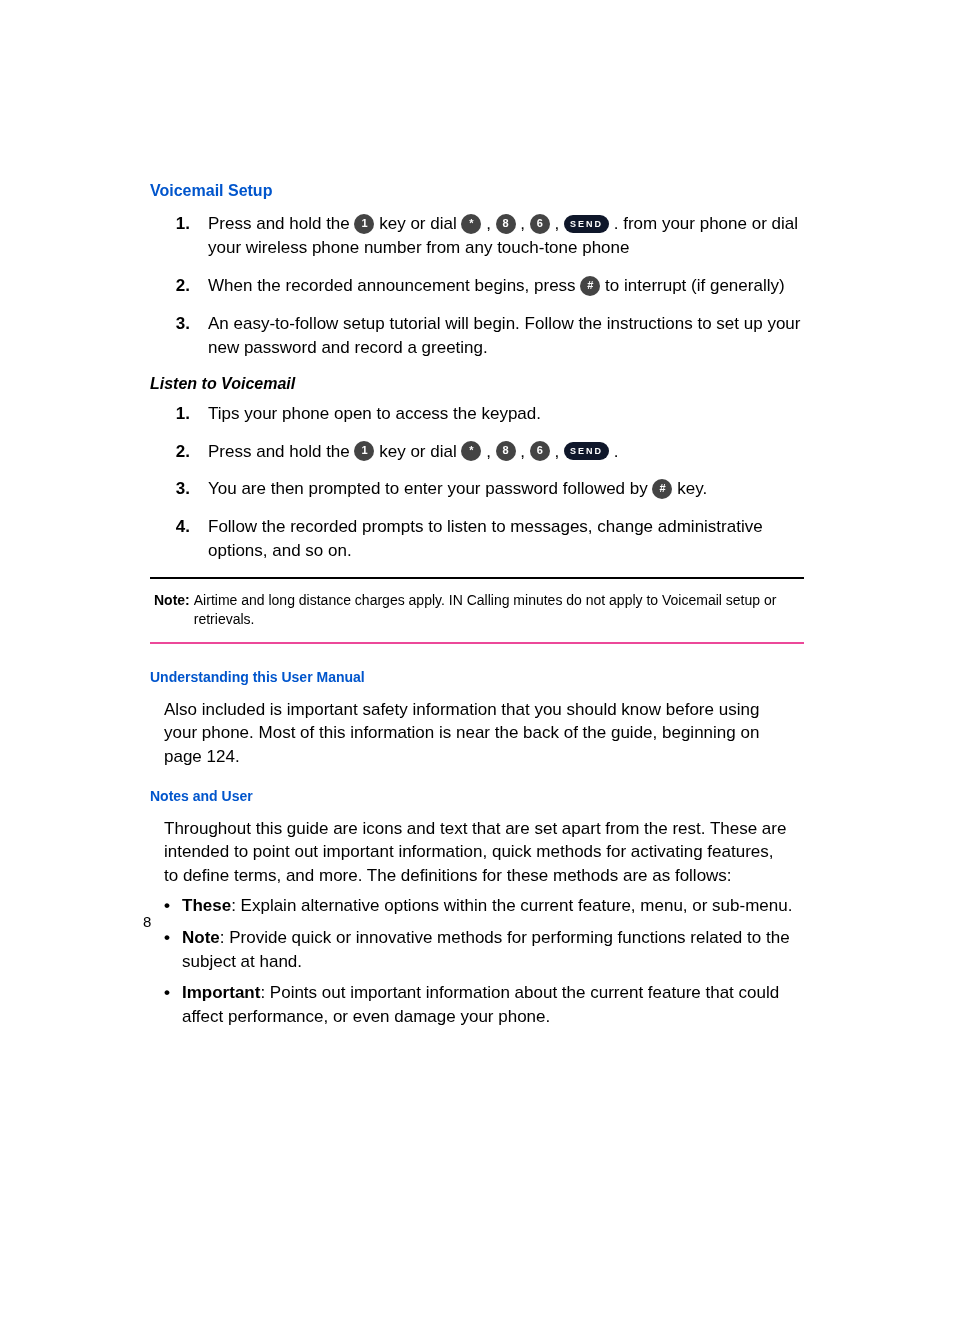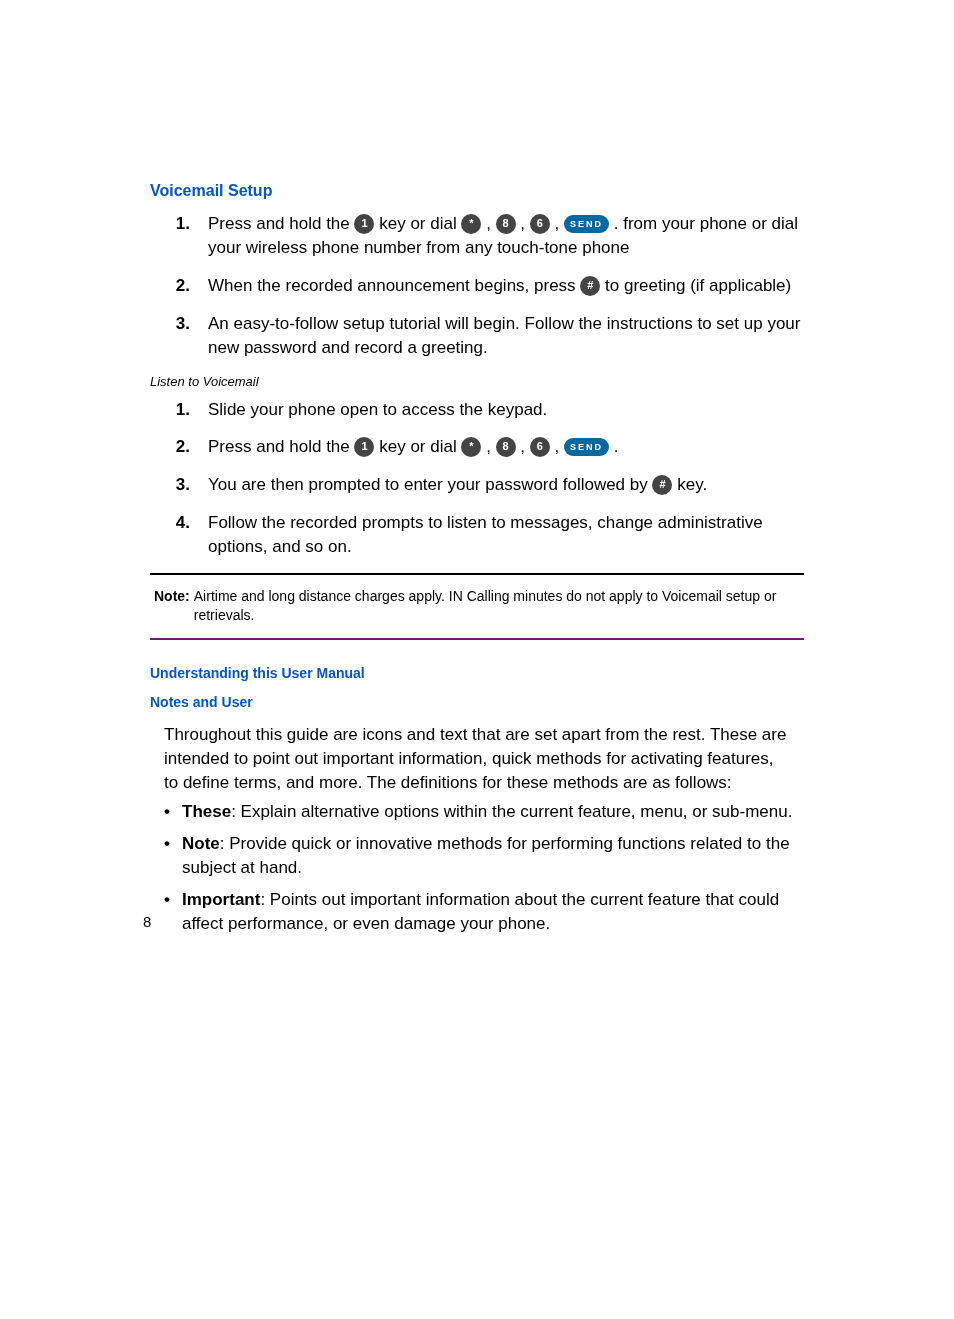--- a/index.html
+++ b/index.html
@@ -25,22 +25,22 @@
     margin: 4px 0 10px 0;
   }
   .h-blue-sm {
     color: #0055cc;
     font-weight: bold;
     font-size: 16px;
     margin: 0 0 10px 0;
   }
   .h-italic {
     font-style: italic;
-    font-weight: normal;
-    font-size: 13px;
+    font-weight: bold;
+    font-size: 16px;
     margin: 10px 0 6px 0;
   }
   ol.numlist {
     list-style: none;
     padding: 0;
     margin: 0 0 8px 0;
   }
   ol.numlist > li {
     display: flex;
     align-items: flex-start;
@@ -72,32 +72,32 @@
     position: relative;
     top: -1px;
   }
   .send-key {
     display: inline-flex;
     align-items: center;
     justify-content: center;
     height: 18px;
     padding: 0 6px;
     border-radius: 9px;
-    background: #0369a1;
+    background: #0f172a;
     color: #fff;
     font-size: 9px;
     font-weight: bold;
     letter-spacing: 2px;
     vertical-align: middle;
     position: relative;
     top: -1px;
   }
   .note-block {
     border-top: 2px solid #000;
-    border-bottom: 2px solid #701a75;
+    border-bottom: 2px solid #ec4899;
     padding: 12px 4px 12px 4px;
     margin: 12px 0 24px 0;
     font-size: 14px;
   }
   .note-block .nb {
     display: flex;
   }
   .note-block .nb .lbl {
     font-weight: bold;
     white-space: nowrap;
@@ -149,35 +149,35 @@
         <span>, </span>
         <span class="send-key">SEND</span>
         <span>. from your phone or dial your wireless phone number from any touch-tone phone</span>
       </span>
     </li>
     <li>
       <span class="num">2.</span>
       <span class="body">
         <span>When the recorded announcement begins, press </span>
         <span class="key-icon">#</span>
-        <span> to greeting (if applicable)</span>
+        <span> to interrupt (if generally)</span>
       </span>
     </li>
     <li>
       <span class="num">3.</span>
       <span class="body">An easy-to-follow setup tutorial will begin. Follow the instructions to set up your new password and record a greeting.</span>
     </li>
   </ol>
 
   <div class="h-italic">Listen to Voicemail</div>
 
   <ol class="numlist indent-a">
     <li>
       <span class="num">1.</span>
-      <span class="body">Slide your phone open to access the keypad.</span>
+      <span class="body">Tips your phone open to access the keypad.</span>
     </li>
     <li>
       <span class="num">2.</span>
       <span class="body">
         <span>Press and hold the </span>
         <span class="key-icon">1</span>
         <span> key or dial </span>
         <span class="key-icon">*</span>
         <span>, </span>
         <span class="key-icon">8</span>
@@ -203,20 +203,21 @@
   </ol>
 
   <div class="note-block">
     <div class="nb">
       <span class="lbl">Note:</span>
       <span>Airtime and long distance charges apply. IN Calling minutes do not apply to Voicemail setup or retrievals.</span>
     </div>
   </div>
 
   <div class="h-blue">Understanding this User Manual</div>
+  <div class="para">Also included is important safety information that you should know before using your phone. Most of this information is near the back of the guide, beginning on page 124.</div>
 
   <div class="h-blue">Notes and User</div>
   <div class="para" style="margin-bottom:6px;">Throughout this guide are icons and text that are set apart from the rest. These are intended to point out important information, quick methods for activating features, to define terms, and more. The definitions for these methods are as follows:</div>
 
   <ul class="bullets">
     <li>
       <span class="dot">•</span>
       <span class="body">
         <b>These</b><span>: Explain alternative options within the current feature, menu, or sub-menu.</span>
       </span>

